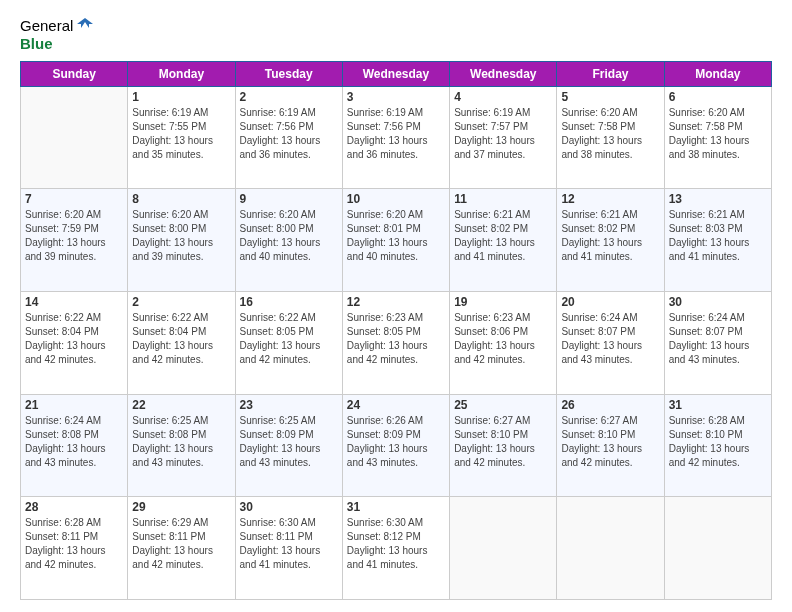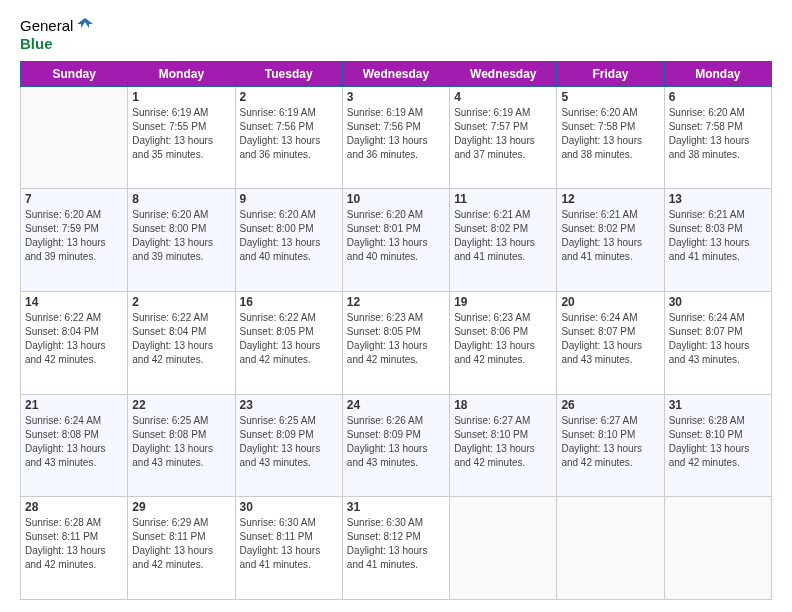--- a/index.html
+++ b/index.html
@@ -217,21 +217,21 @@
           </td>
           <td>
             <span class="day-num">23</span>
             <div class="day-info">Sunrise: 6:25 AM<br>Sunset: 8:09 PM<br>Daylight: 13 hours and 43 minutes.</div>
           </td>
           <td>
             <span class="day-num">24</span>
             <div class="day-info">Sunrise: 6:26 AM<br>Sunset: 8:09 PM<br>Daylight: 13 hours and 43 minutes.</div>
           </td>
           <td>
-            <span class="day-num">18</span>
+            <span class="day-num">25</span>
             <div class="day-info">Sunrise: 6:27 AM<br>Sunset: 8:10 PM<br>Daylight: 13 hours and 42 minutes.</div>
           </td>
           <td>
             <span class="day-num">26</span>
             <div class="day-info">Sunrise: 6:27 AM<br>Sunset: 8:10 PM<br>Daylight: 13 hours and 42 minutes.</div>
           </td>
           <td>
             <span class="day-num">31</span>
             <div class="day-info">Sunrise: 6:28 AM<br>Sunset: 8:10 PM<br>Daylight: 13 hours and 42 minutes.</div>
           </td>

